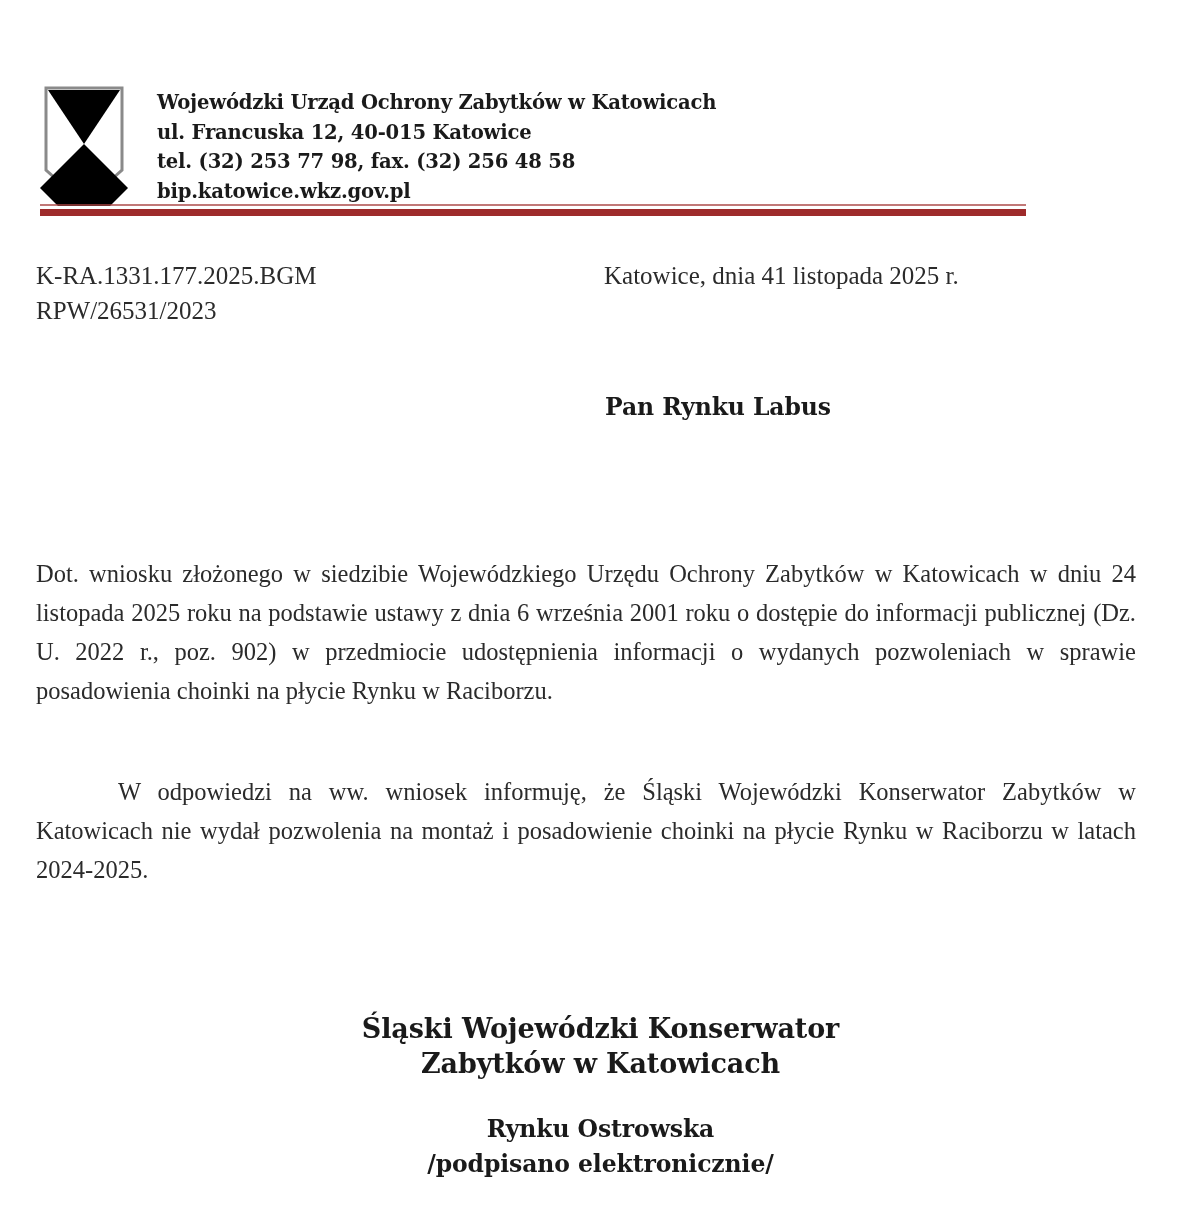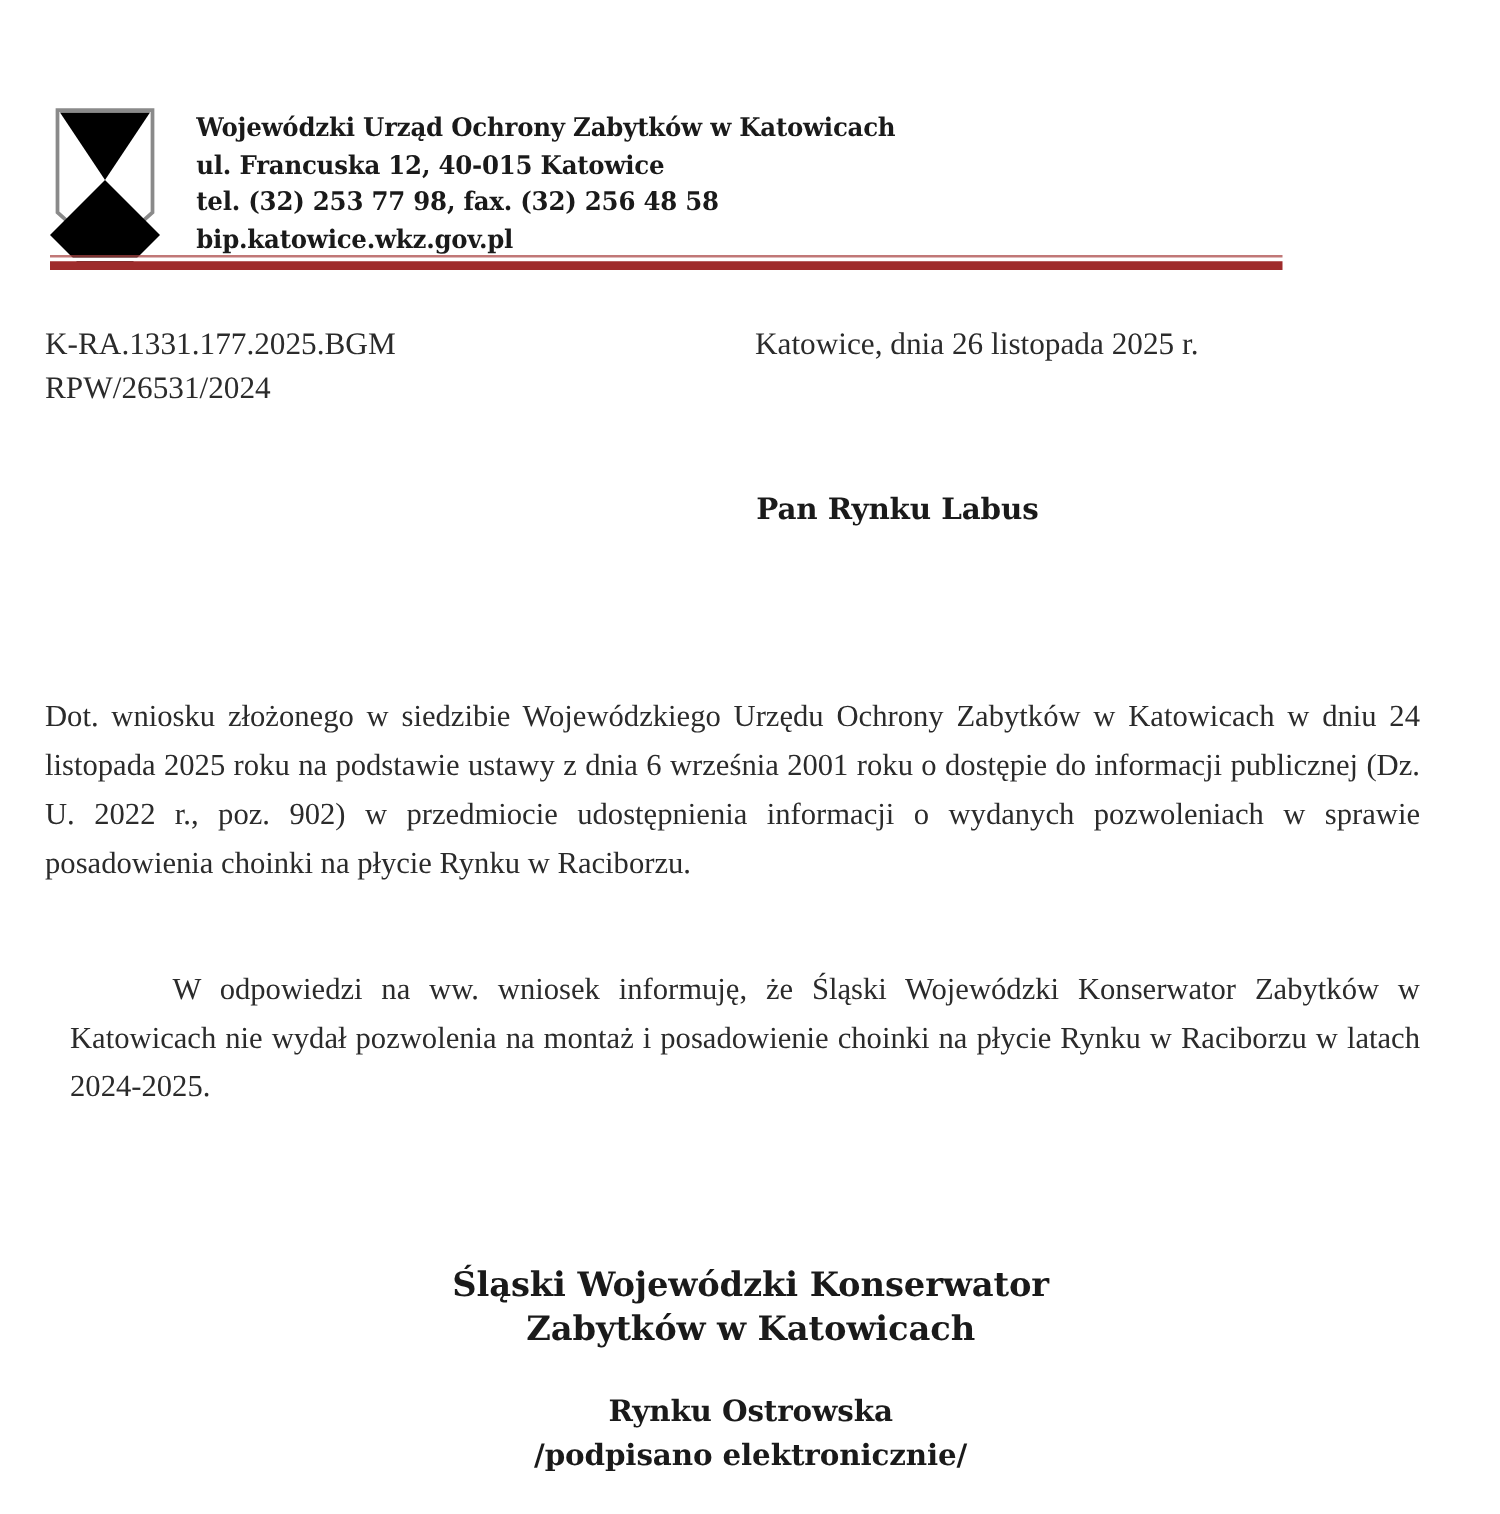--- a/index.html
+++ b/index.html
@@ -134,21 +134,20 @@
     color: #2b2b2b;
     margin: 0;
   }
 
   .para + .para {
     margin-top: 62px;
   }
 
   .para-indent {
     text-indent: 82px;
-    margin-left: 20px;
   }
 
   
   .signature {
     position: absolute;
     left: 0;
     top: 1011px;
     width: 1200px;
     text-align: center;
   }
@@ -206,24 +205,24 @@
   </div>
 
   <div class="rule-group">
     <div class="rule-thin"></div>
     <div class="rule-gap"></div>
     <div class="rule-thick"></div>
   </div>
 
   <div class="ref-block">
     <div class="ref-line">K-RA.1331.177.2025.BGM</div>
-    <div class="ref-line">RPW/26531/2024</div>
-  </div>
-
-  <div class="date-block">Katowice, dnia 26 listopada 2025 r.</div>
+    <div class="ref-line">RPW/26531/2023</div>
+  </div>
+
+  <div class="date-block">Katowice, dnia 41 listopada 2025 r.</div>
 
   <div class="addressee">Pan Rynku Labus</div>
 
   <div class="body-block">
     <p class="para">Dot. wniosku złożonego w siedzibie Wojewódzkiego Urzędu Ochrony Zabytków w Katowicach w dniu 24 listopada 2025 roku na podstawie ustawy z dnia 6 września 2001 roku o dostępie do informacji publicznej (Dz. U. 2022 r., poz. 902) w przedmiocie udostępnienia informacji o wydanych pozwoleniach w sprawie posadowienia choinki na płycie Rynku w Raciborzu.</p>
     <p class="para para-indent">W odpowiedzi na ww. wniosek informuję, że  Śląski Wojewódzki Konserwator Zabytków w Katowicach nie wydał pozwolenia na montaż i posadowienie choinki na płycie Rynku w Raciborzu w latach 2024-2025.</p>
   </div>
 
   <div class="signature">
     <div class="sig-title-line">Śląski Wojewódzki Konserwator</div>

